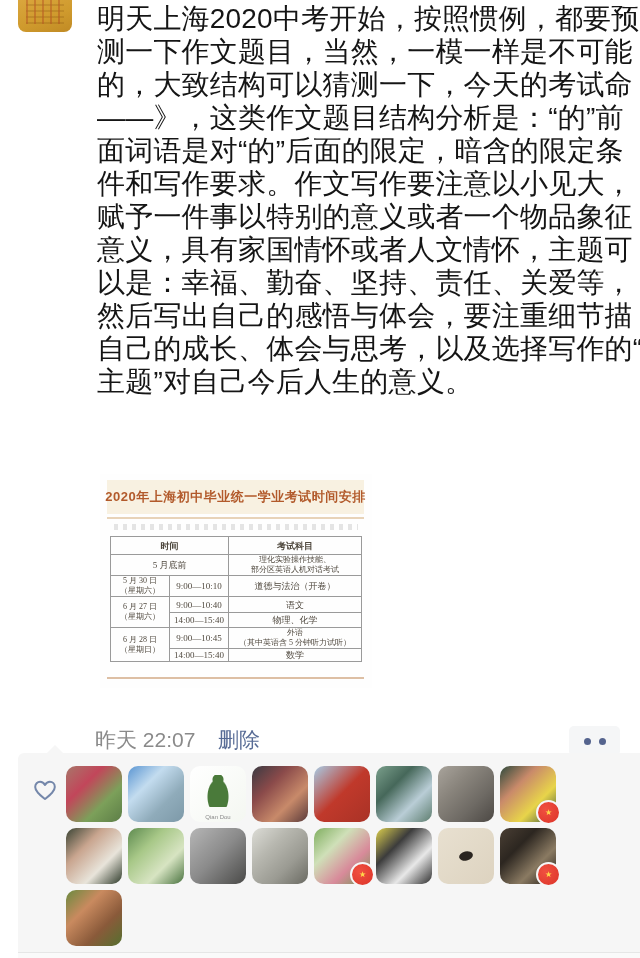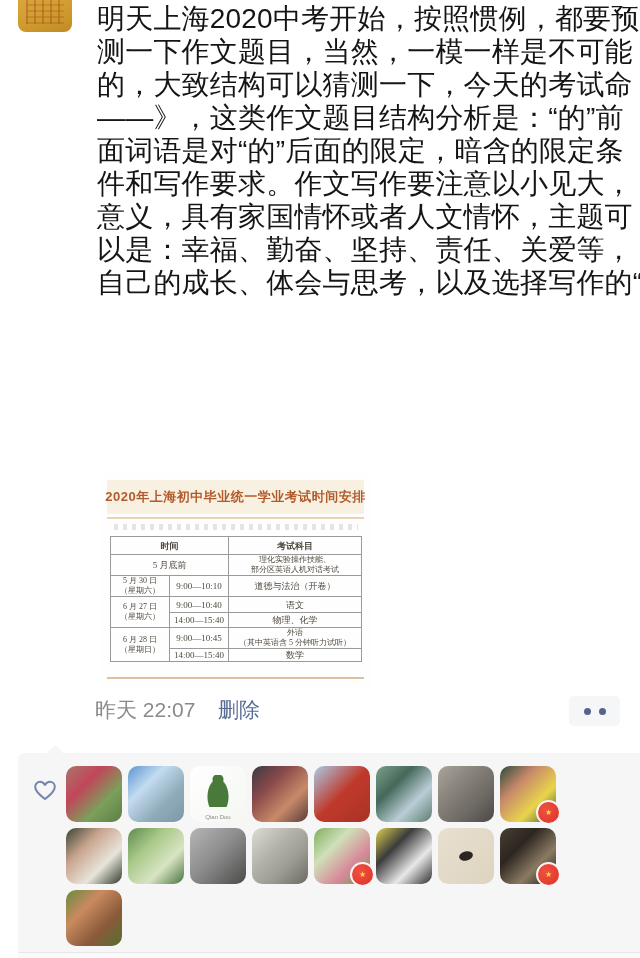--- a/index.html
+++ b/index.html
@@ -54,21 +54,21 @@
   }
   table.sched td{border:1px solid var(--table-border);text-align:center;vertical-align:middle;padding:0;line-height:10px;}
   table.sched .c-date{width:48px;}
   table.sched .c-time{width:72px;}
   table.sched .c-subj{width:132px;}
   tr.h-hdr{height:18px;} tr.h-r1{height:21px;} tr.h-r2{height:21px;padding-left:30px;}
   tr.h-r3a{height:16px;} tr.h-r3b{height:15px;} tr.h-r4a{height:20px;} tr.h-r4b{height:13px;}
   .two-line{font-size:8px;line-height:9px;}
   .hdr-cell{font-weight:bold;}
   
-  .meta-row{position:absolute;left:0;top:694px;width:640px;height:34px;font-size:21px;line-height:32px;}
+  .meta-row{position:absolute;left:0;top:724px;width:640px;height:34px;font-size:21px;line-height:32px;}
   .timestamp{position:absolute;left:95px;color:var(--meta-gray);}
   .delete-link{position:absolute;left:218px;color:var(--link-blue);cursor:pointer;}
   .dots-btn{
     position:absolute;left:569px;top:2px;width:51px;height:30px;border-radius:5px;
     background:#f5f6f7;display:flex;align-items:center;justify-content:center;gap:8px;cursor:pointer;
   }
   .dots-btn .dot{width:7px;height:7px;border-radius:50%;background:var(--dots-blue);}
   
   .likes-panel{
     position:absolute;left:18px;top:753px;width:622px;height:205px;
@@ -115,23 +115,26 @@
   <div class="seal-marks"></div>
 </div>
 
 <div class="post-text">
     <div class="tline">明天上海2020中考开始，按照惯例，都要预</div>
     <div class="tline">测一下作文题目，当然，一模一样是不可能</div>
     <div class="tline">的，大致结构可以猜测一下，今天的考试命</div>
     <div class="tline">——》，这类作文题目结构分析是：“的”前</div>
     <div class="tline">面词语是对“的”后面的限定，暗含的限定条</div>
     <div class="tline">件和写作要求。作文写作要注意以小见大，</div>
+    <div class="tline">赋予一件事以特别的意义或者一个物品象征</div>
     <div class="tline">意义，具有家国情怀或者人文情怀，主题可</div>
     <div class="tline">以是：幸福、勤奋、坚持、责任、关爱等，</div>
+    <div class="tline">然后写出自己的感悟与体会，要注重细节描</div>
     <div class="tline">自己的成长、体会与思考，以及选择写作的“</div>
+    <div class="tline">主题”对自己今后人生的意义。</div>
   </div>
 
 <div class="sched-image">
   <div class="sched-band">
     <span class="sched-title">2020年上海初中毕业统一学业考试时间安排</span>
   </div>
   <div class="sched-rule1"></div>
   <div class="sched-faint"></div>
   <table class="sched">
     <tbody>

